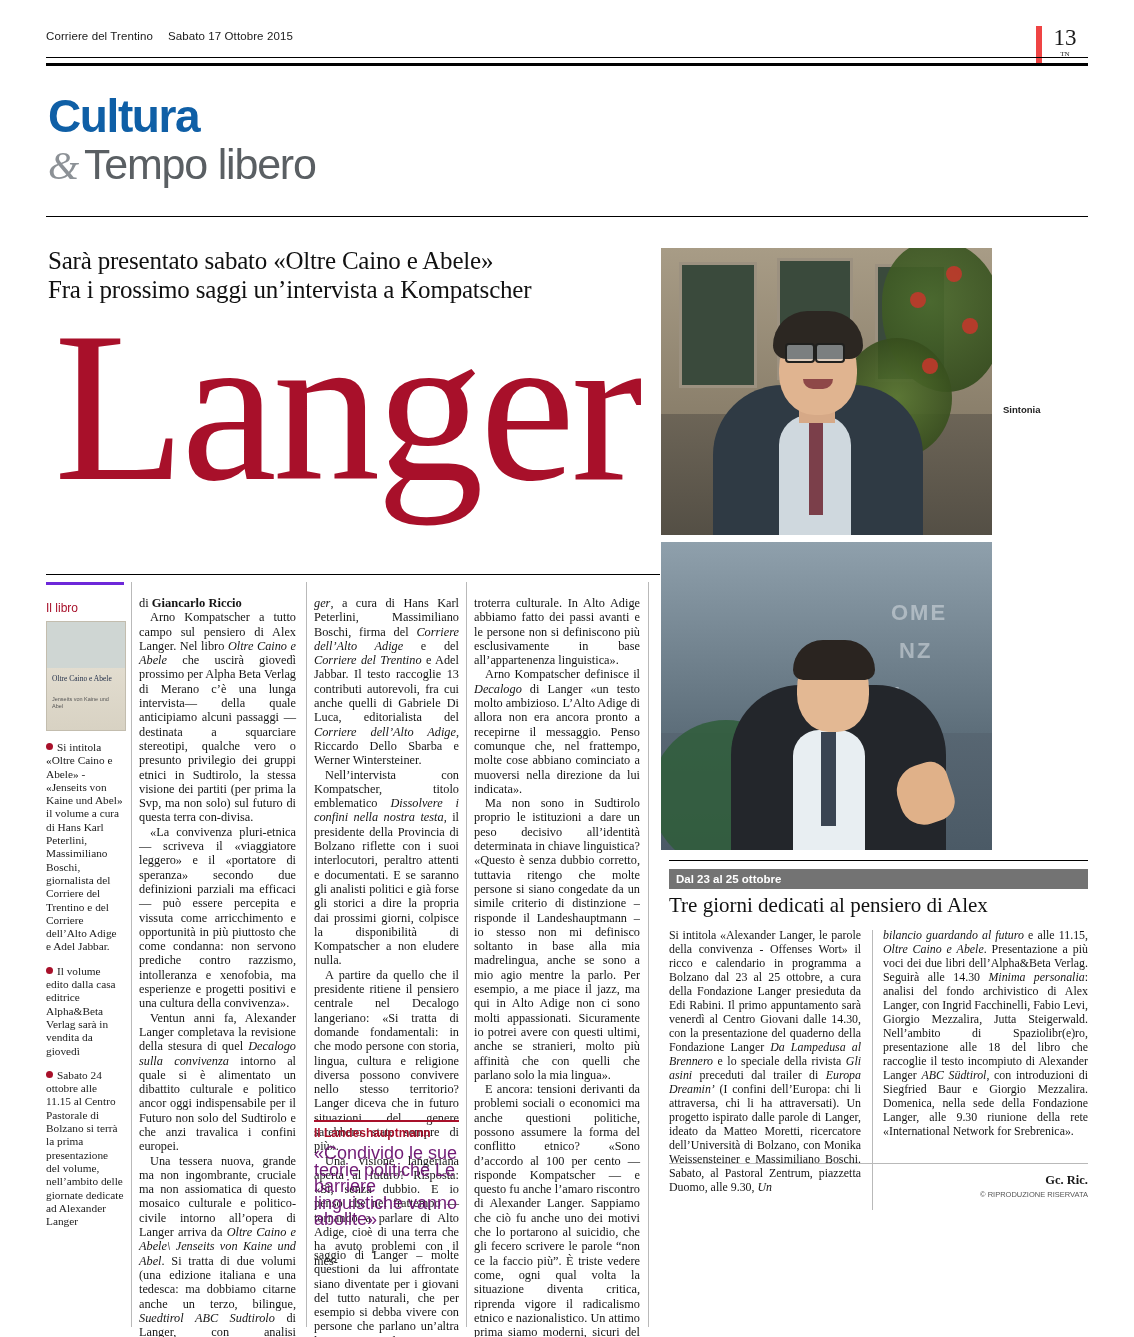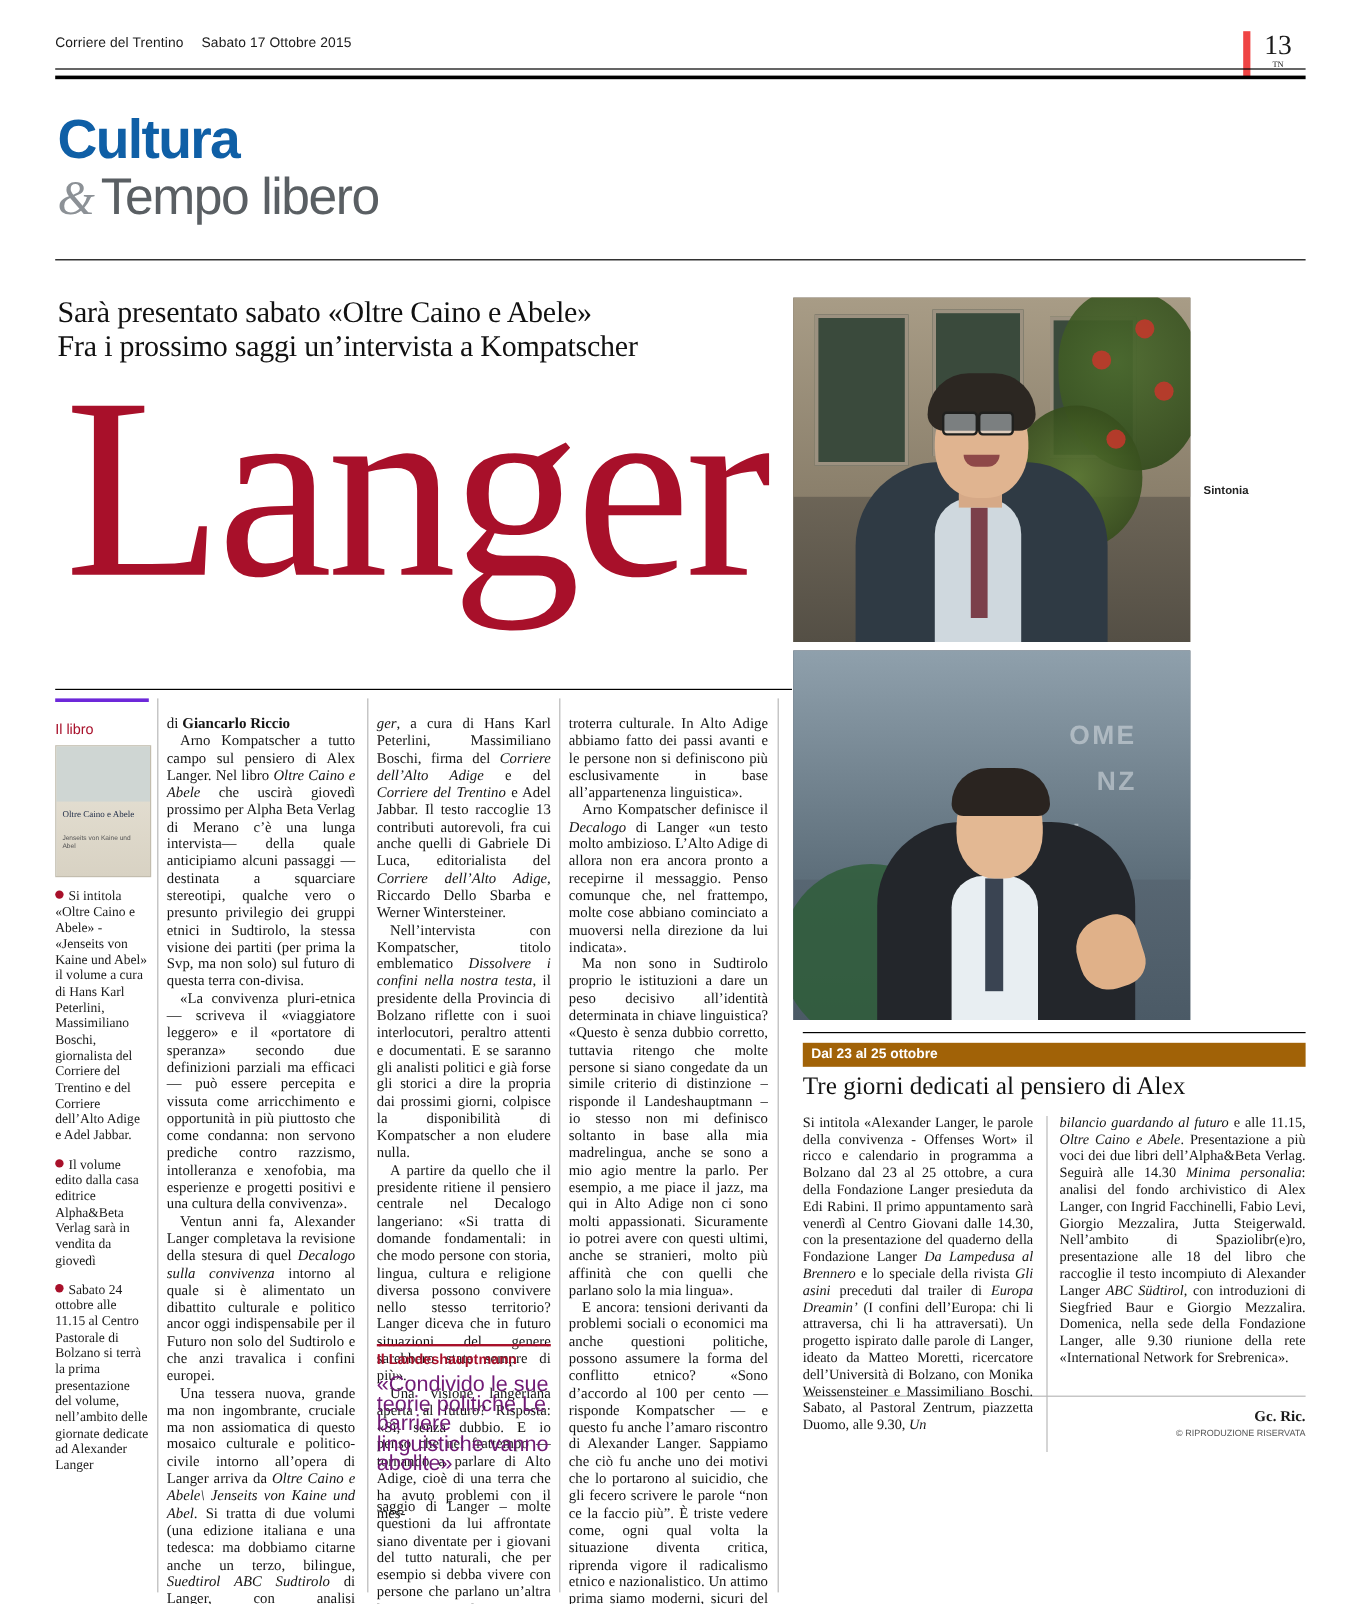--- a/index.html
+++ b/index.html
@@ -281,21 +281,21 @@
     font-size: 18px;
     line-height: 16.5px;
     color: #701a75;
   }
 
   
   .br-datebar {
     position: absolute;
     left: 669px; top: 869px;
     width: 419px;
-    background: #a16207;
+    background: #737373;
     color: #fff;
     font-family: "Liberation Sans", sans-serif;
     font-weight: bold;
     font-size: 11.5px;
     padding: 4px 7px;
     box-sizing: border-box;
   }
   .br-head {
     position: absolute;
     left: 669px; top: 893px;
@@ -377,21 +377,21 @@
   </div>
 
   <div class="caption">
     <span class="cap-title">Sintonia</span>
   </div>
 
   <div class="photo2">
     <div class="p2-bg"></div>
     <div class="p2-panel"></div>
     <div class="p2-text" style="left:230px; top:58px; font-size:22px;">OME</div>
-    <div class="p2-text" style="left:238px; top:96px; font-size:22px;margin-left:15px;">NZ</div>
+    <div class="p2-text" style="left:238px; top:96px; font-size:22px;">NZ</div>
     <div class="p2-text" style="left:196px; top:140px; font-size:22px;">ROL</div>
     <div class="p2-green"></div>
     <div class="p2-body"></div>
     <div class="p2-shirt"></div>
     <div class="p2-tie"></div>
     <div class="p2-head"></div>
     <div class="p2-hair"></div>
     <div class="p2-hand"></div>
   </div>
 

